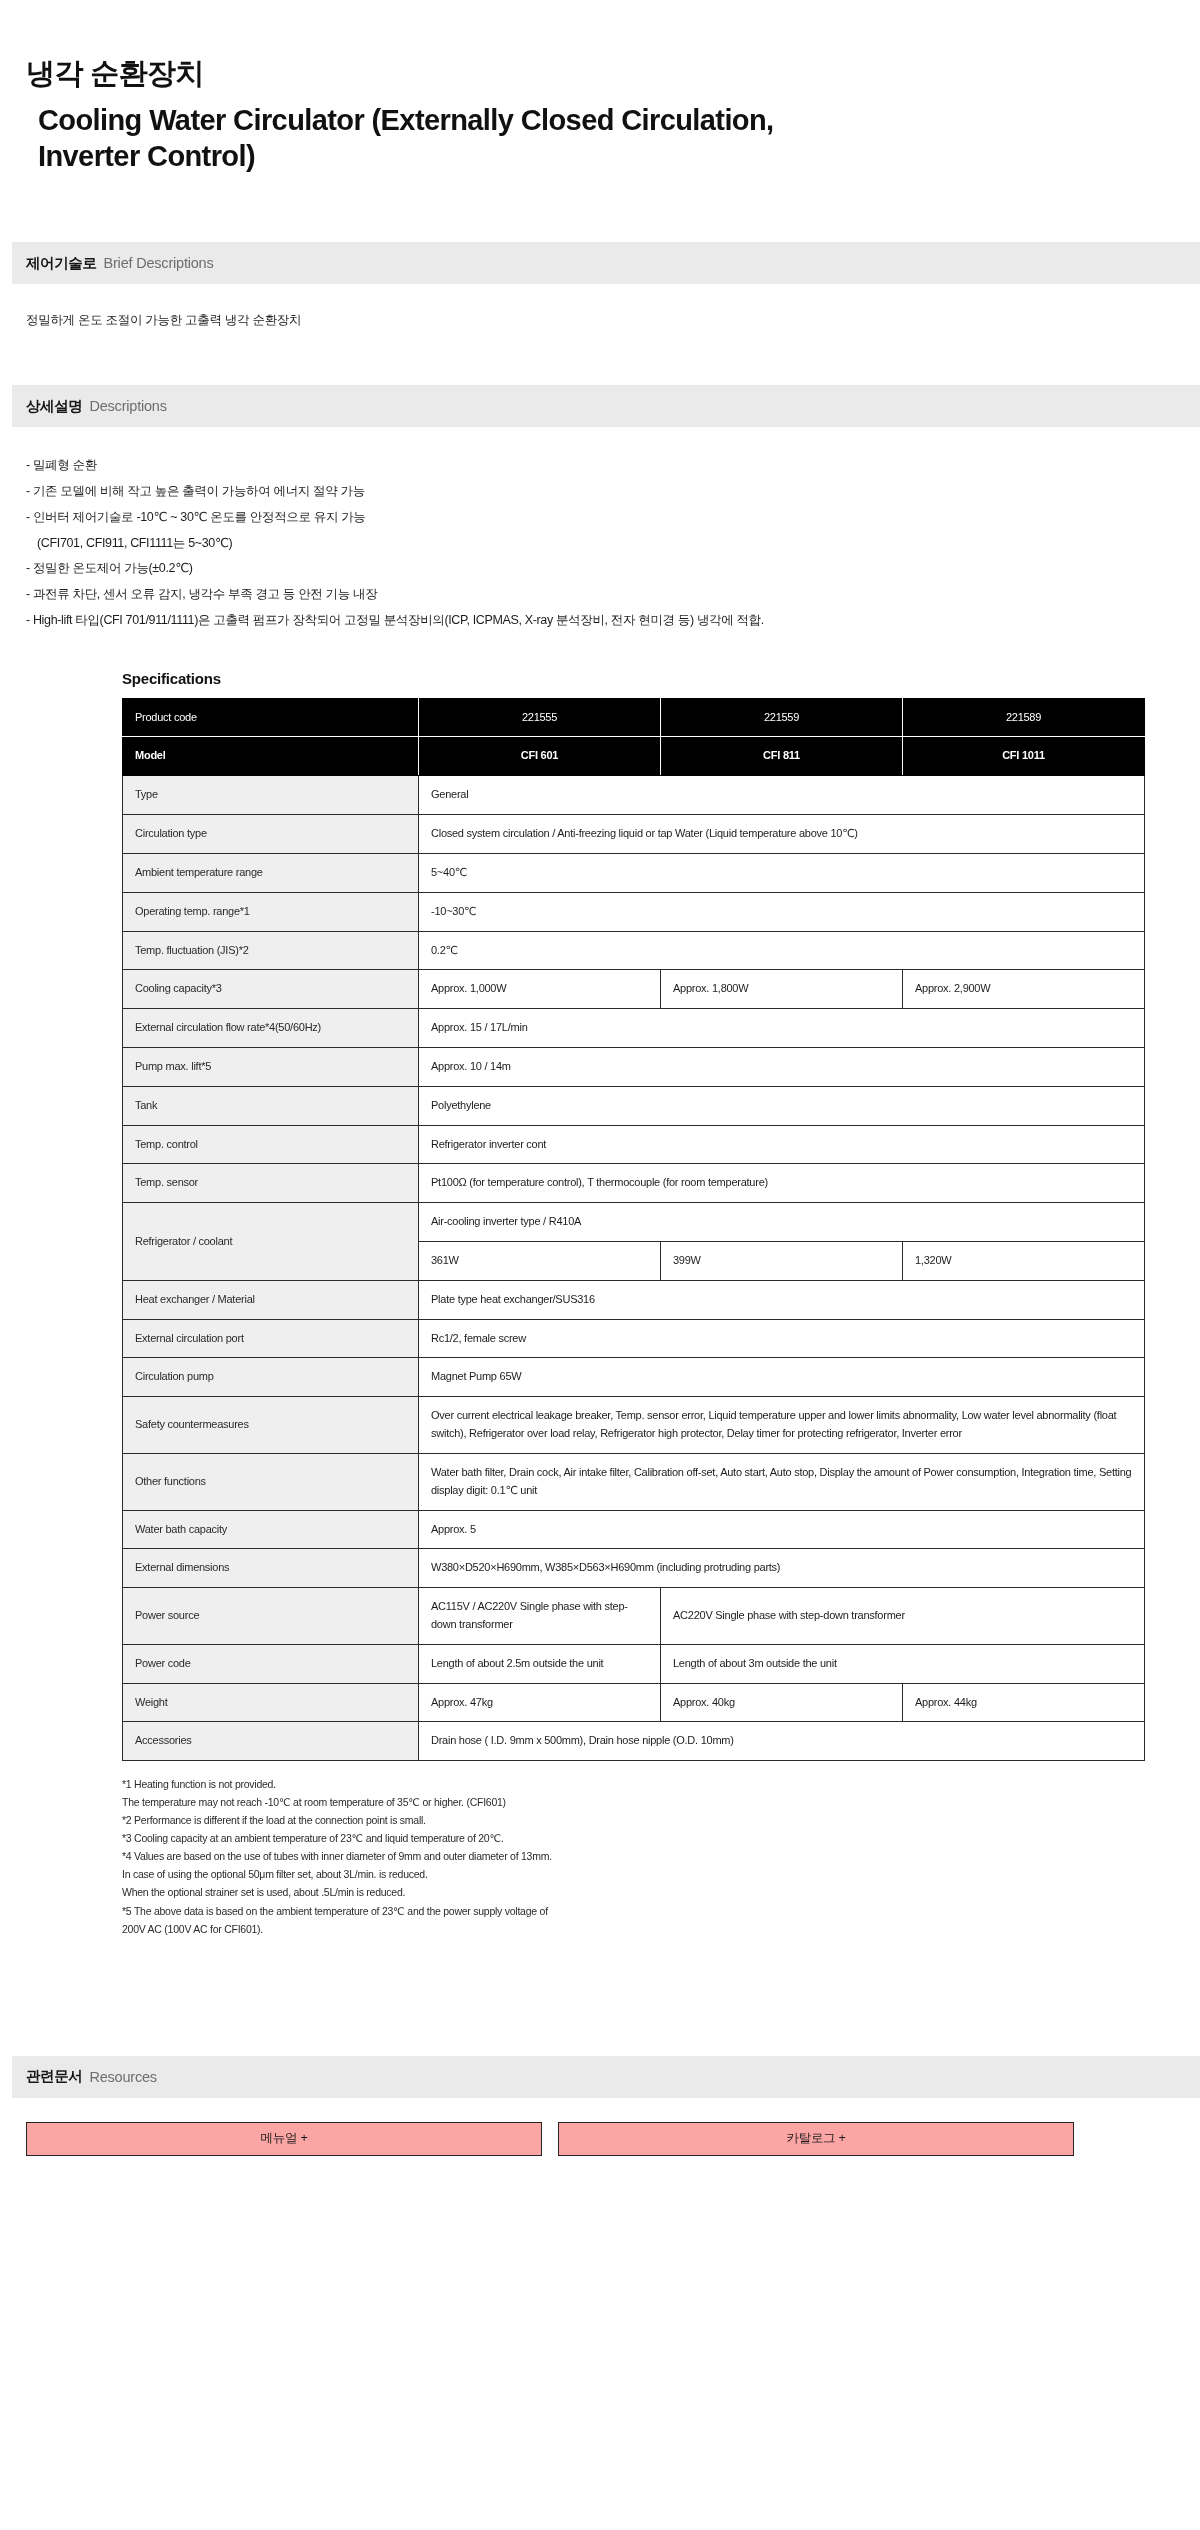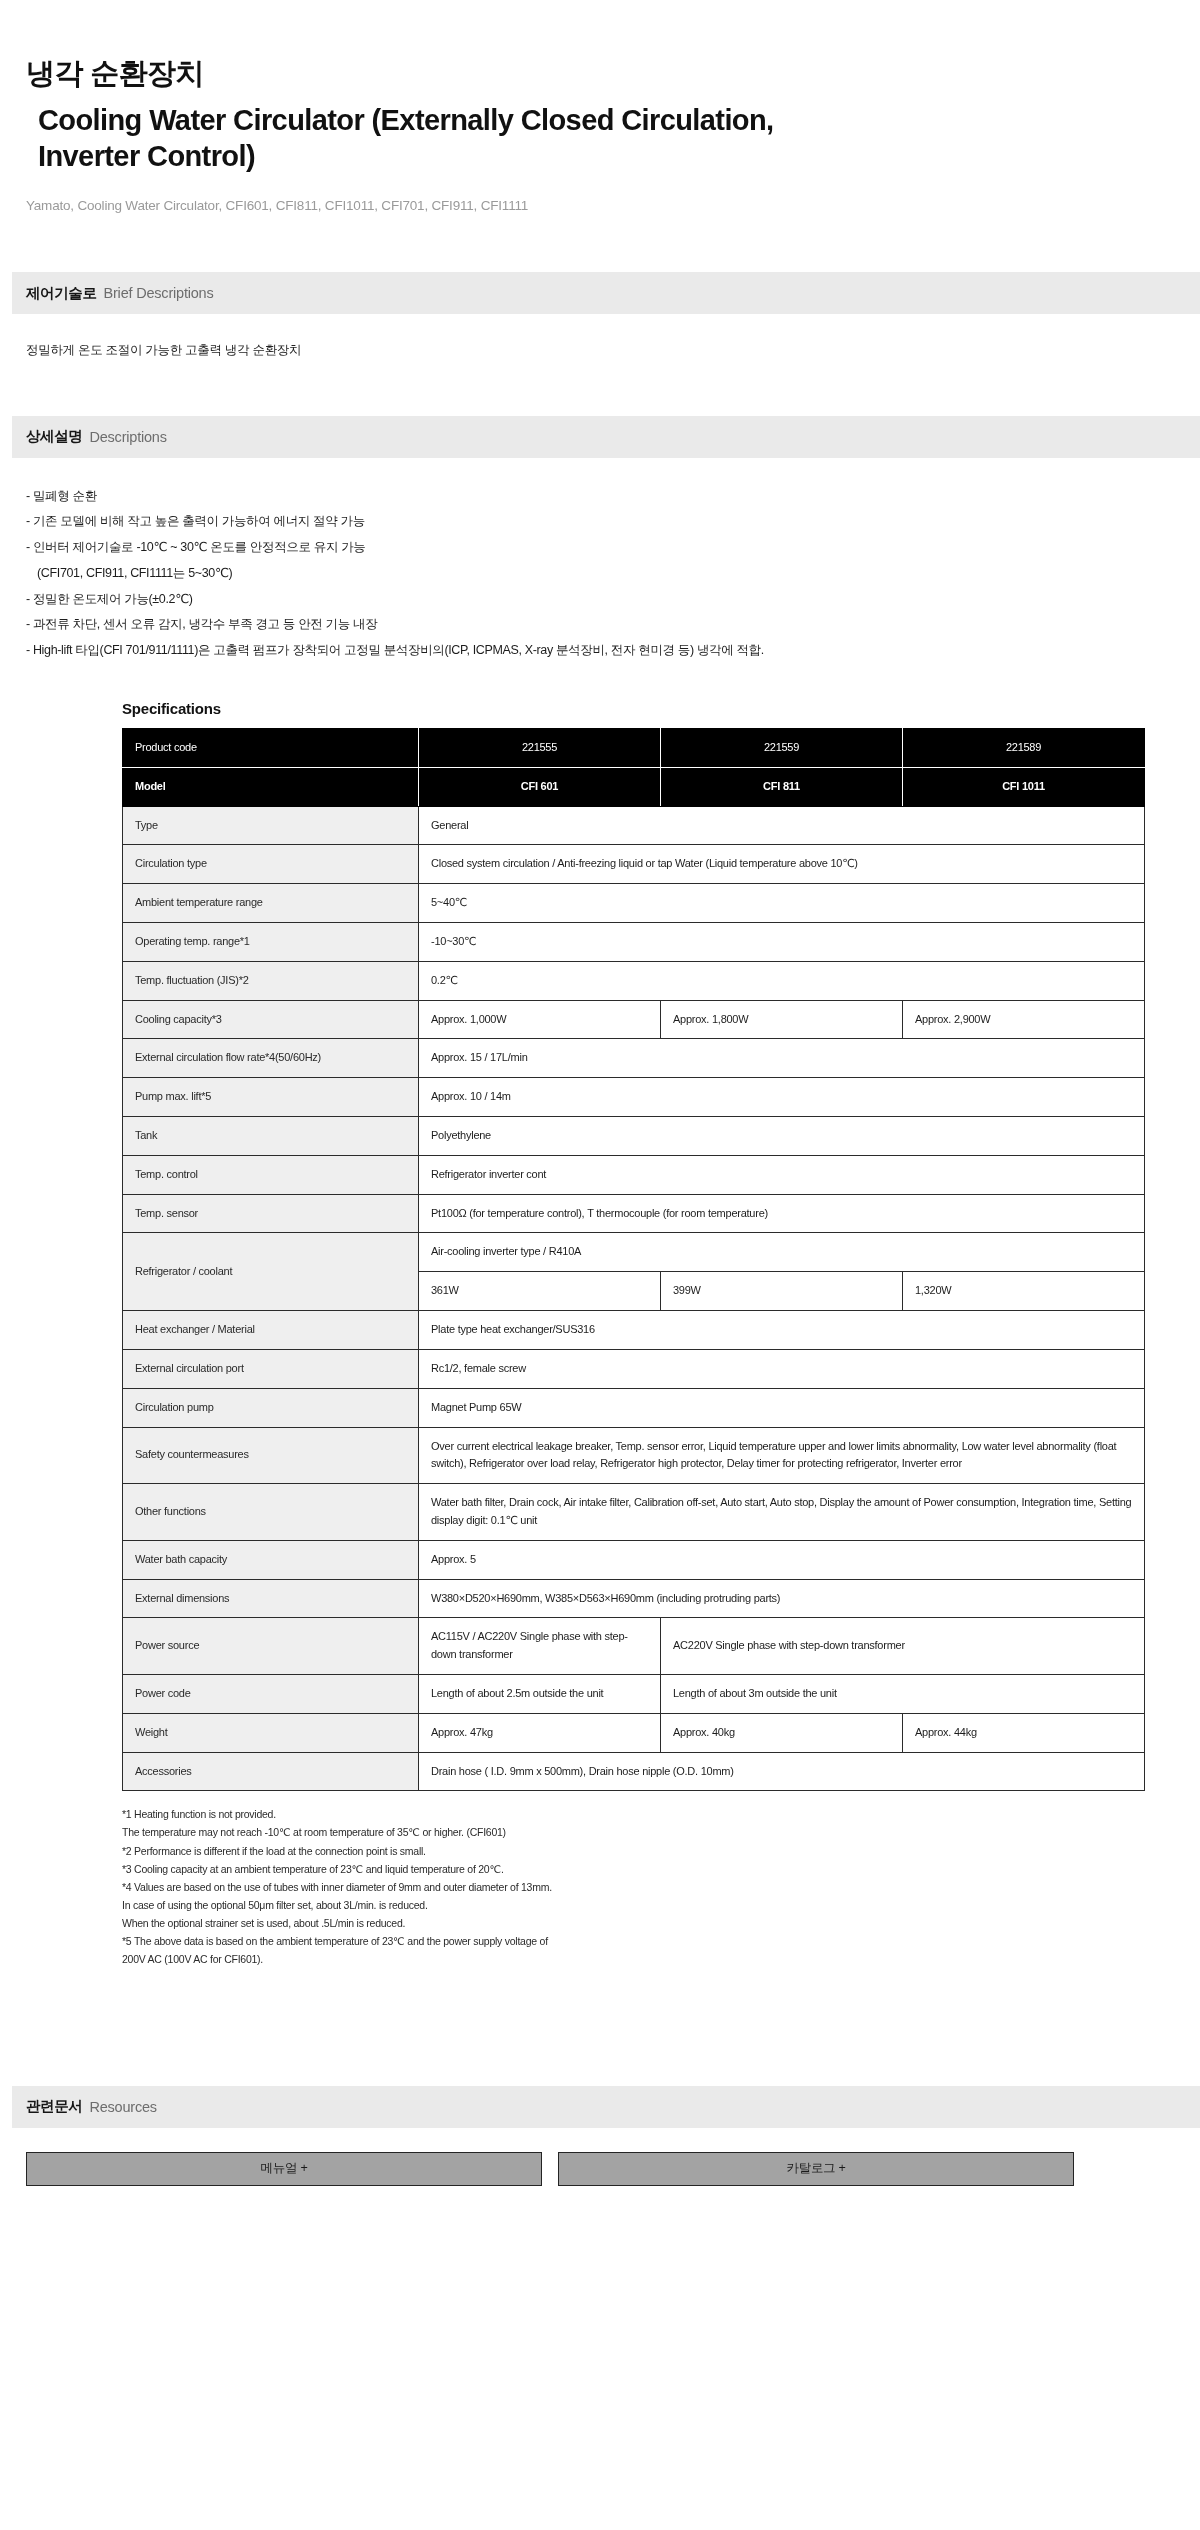--- a/index.html
+++ b/index.html
@@ -160,40 +160,39 @@
   
   .resources-gap { height: 118px; }
   .res-buttons {
     display: flex;
     gap: 16px;
     padding: 24px 14px 0 14px;
   }
   .res-btn {
     flex: 1 1 0;
     border: 1px solid #242424;
-    background: #a3a3a3;
+    background: #fca5a5;
     height: 34px;
     display: flex;
     align-items: center;
     justify-content: center;
     font-size: 12.5px;
     color: #1a1a1a;
     letter-spacing: -0.3px;
     cursor: pointer;
   }
 </style>
 </head>
 <body>
 
 <div class="page">
 
   <div class="hero">
     <h1 class="title-ko">냉각 순환장치</h1>
     <h1 class="title-en">Cooling Water Circulator (Externally Closed Circulation, Inverter Control)</h1>
-    <div class="keywords">Yamato, Cooling Water Circulator, CFI601, CFI811, CFI1011, CFI701, CFI911, CFI1111</div>
   </div>
 
   <div style="height:56px"></div>
   <div class="section-bar">
     <span class="ko">제어기술로</span>
     <span class="en">Brief Descriptions</span>
   </div>
   <div class="section-body">
     <div class="brief-text">정밀하게 온도 조절이 가능한 고출력 냉각 순환장치</div>
   </div>

